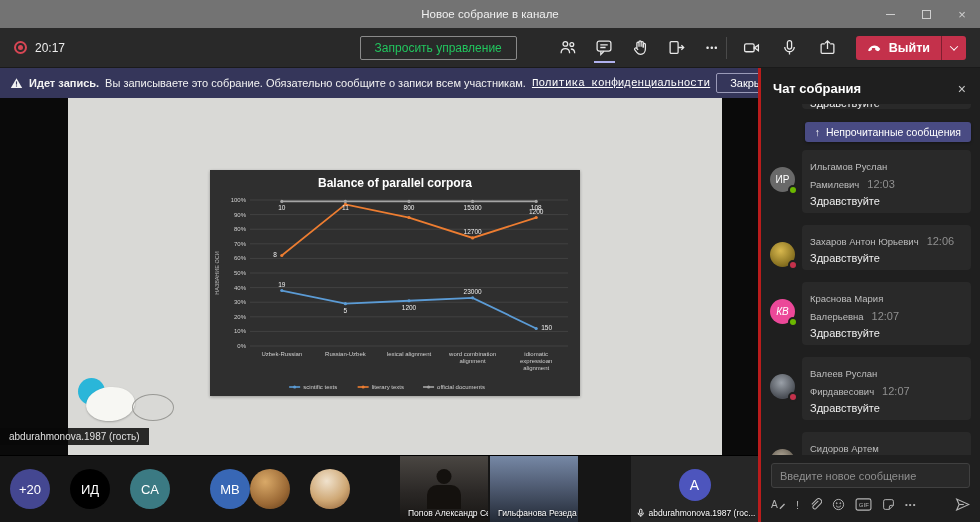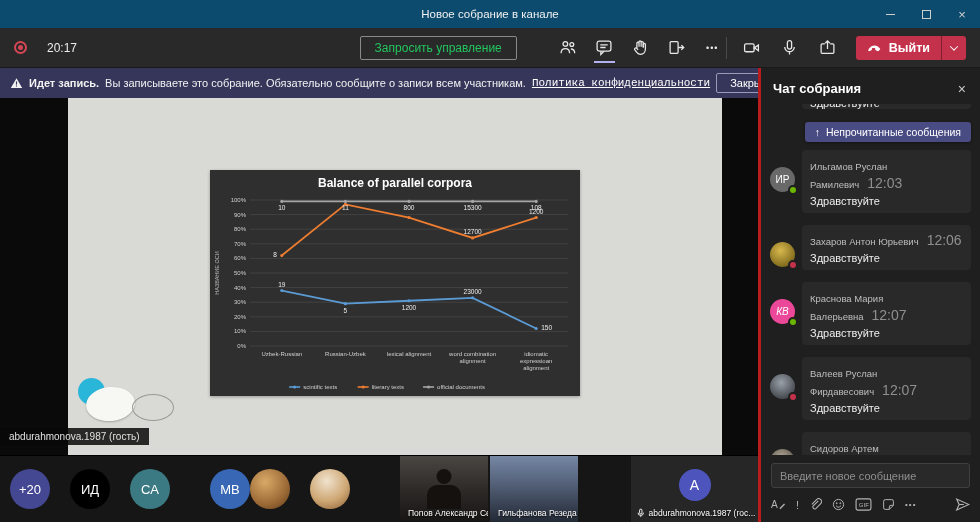--- a/index.html
+++ b/index.html
@@ -1,29 +1,29 @@
 <!DOCTYPE html>
 <html><head>
 <meta charset="utf-8">
 <style>
   *{margin:0;padding:0;box-sizing:border-box;font-family:"Liberation Sans",sans-serif;}
   html,body{width:980px;height:522px;overflow:hidden;background:#000;}
   .app{width:980px;height:522px;display:flex;flex-direction:column;color:#fff;}
 
   
-  .titlebar{height:28px;flex:0 0 28px;background:#0c4a6e;display:flex;align-items:center;justify-content:center;position:relative;}
+  .titlebar{height:28px;flex:0 0 28px;background:#737373;display:flex;align-items:center;justify-content:center;position:relative;}
   .tb-title{font-size:11.5px;color:#f0f0f0;}
   .win-controls{position:absolute;right:0;top:0;height:100%;display:flex;}
   .win-btn{width:36px;height:100%;display:flex;align-items:center;justify-content:center;color:#cfcfcf;font-size:13px;cursor:pointer;}
   .glyph-min{width:9px;height:1px;background:#cfcfcf;display:block;}
   .glyph-max{width:9px;height:9px;border:1px solid #cfcfcf;display:block;}
 
   
   .toolbar{height:40px;flex:0 0 40px;background:#292929;display:flex;align-items:center;padding:0 14px;border-bottom:1px solid #1a1a1a;}
-  .rec-group{display:flex;align-items:center;gap:20px;width:140px;}
+  .rec-group{display:flex;align-items:center;gap:8px;width:140px;}
   .rec-dot{width:13px;height:13px;border-radius:50%;border:2px solid #d74654;position:relative;}
   .rec-dot::after{content:"";position:absolute;inset:2px;border-radius:50%;background:#d74654;}
   .timer{font-size:12px;color:#ececec;}
   .tb-center{flex:1;display:flex;align-items:center;}
   .tb-center-inner{display:flex;align-items:center;gap:38px;margin-left:245px;}
   .req-btn{background:transparent;border:1px solid #8a8a8a;color:#22c55e;font-size:12px;padding:4px 14px;border-radius:2px;cursor:pointer;white-space:nowrap;}
   .icon-cluster{display:flex;align-items:center;gap:9px;}
   .tb-icon{width:27px;height:30px;display:flex;align-items:center;justify-content:center;position:relative;cursor:pointer;color:#e8e8e8;}
   .tb-icon svg{display:block;}
   .tb-icon.active::after{content:"";position:absolute;bottom:0;left:3px;right:3px;height:2px;background:#b0b1ee;}
@@ -87,21 +87,21 @@
   .msg-row{display:flex;gap:7px;margin-bottom:12px;}
   .msg-avatar{width:25px;height:25px;border-radius:50%;flex:0 0 25px;display:flex;align-items:center;justify-content:center;font-size:10px;color:#fff;position:relative;margin-top:17px;background:#616161;}
   .av-photo-yellow{background:radial-gradient(circle at 42% 35%,#d8b84e,#8a7322 65%,#554712);}
   .av-photo-gray{background:radial-gradient(circle at 45% 35%,#9aa0a8,#4a4e55 70%);}
   .av-photo-warm{background:radial-gradient(circle at 45% 35%,#b4aa9a,#5c554a 70%);}
   .status-dot{position:absolute;right:-3px;bottom:-3px;width:10px;height:10px;border-radius:50%;border:2px solid #1f1f1f;}
   .dot-green{background:#6bb700;}
   .dot-red{background:#c4314b;}
   .msg-card{background:#292929;border-radius:4px;padding:6px 8px;flex:1;min-width:0;}
   .msg-name{font-size:9.5px;color:#bfbfbf;margin-right:8px;}
-  .msg-time{font-size:14px;color:#8f8f8f;}
+  .msg-time{font-size:11px;color:#8f8f8f;}
   .msg-text{font-size:11px;color:#ededed;margin-top:3px;}
   .compose{padding:8px 10px 10px;flex:0 0 auto;}
   .compose input{width:100%;background:#292929;border:1px solid #404040;border-radius:3px;height:25px;padding:0 8px;color:#ddd;font-size:11px;outline:none;}
   .compose input::placeholder{color:#8f8f8f;}
   .compose-icons{display:flex;align-items:center;gap:10px;margin-top:9px;color:#b5b5b5;}
   .ci{display:flex;align-items:center;justify-content:center;cursor:pointer;font-size:11px;}
   .ci svg{display:block;}
   .ci-send{margin-left:auto;}
 </style>
 </head>

